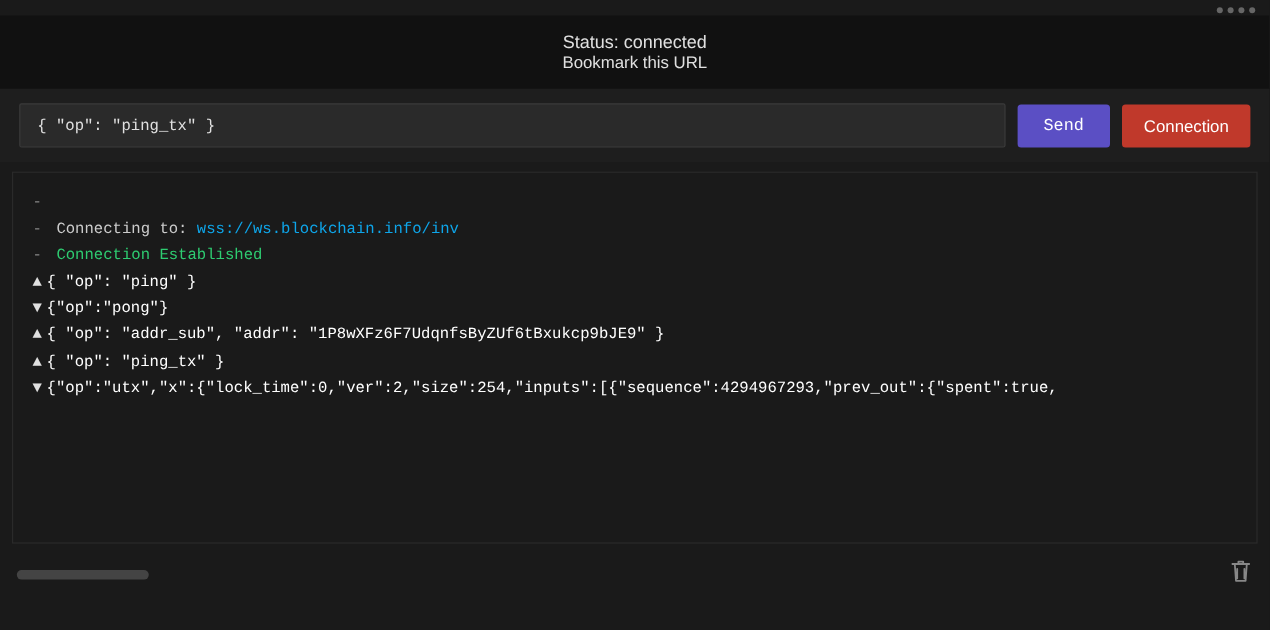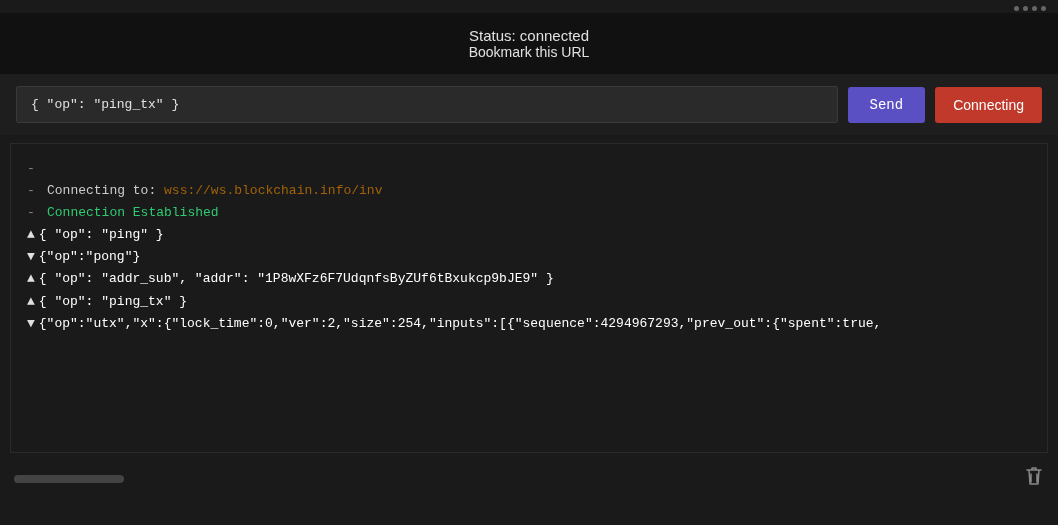--- a/index.html
+++ b/index.html
@@ -155,42 +155,42 @@
       border-radius: 4px;
     }
 
     .trash-icon {
       color: #888;
       font-size: 18px;
       cursor: pointer;
     }
 
     .url-highlight {
-      color: #a16207;
+      color: #0ea5e9;
     }
   </style>
 </head>
 <body>
 
 <div class="top-dots">
   <div class="dot"></div>
   <div class="dot"></div>
   <div class="dot"></div>
   <div class="dot"></div>
 </div>
 
 <div class="header-bar">
   <span class="status-text">Status: connected</span>
   <a class="bookmark-link" href="#">Bookmark this URL</a>
 </div>
 
 <div class="input-row">
   <input class="message-input" type="text" value="{ &quot;op&quot;: &quot;ping_tx&quot; }" style="">
   <button class="send-button">Send</button>
-  <button class="disconnect-button">Connecting</button>
+  <button class="disconnect-button">Connection</button>
 </div>
 
 <div class="log-container">
 
   <div class="log-line">
     <span class="log-prefix">-</span>
   </div>
 
   <div class="log-line">
     <span class="log-prefix">-</span>

